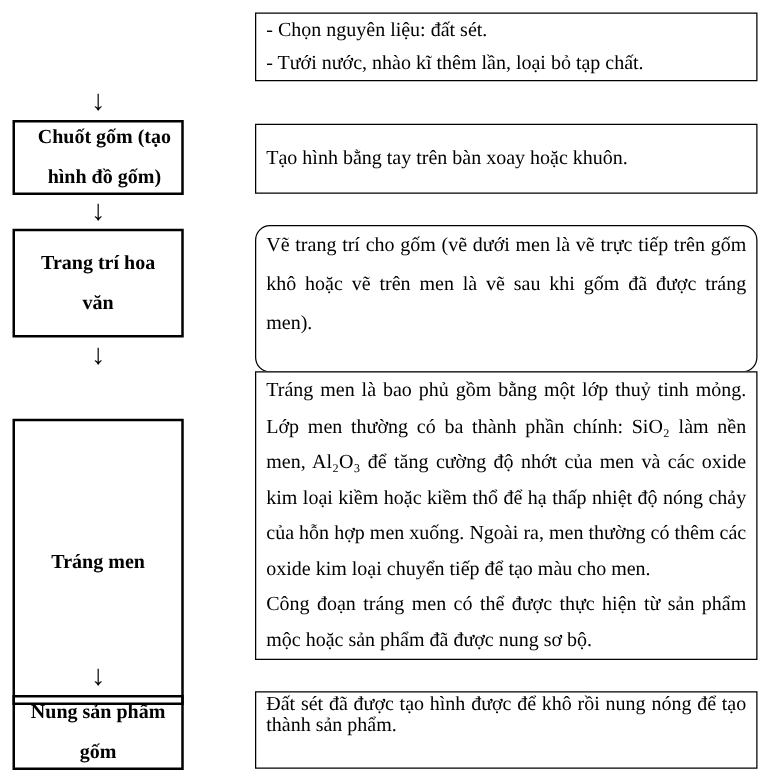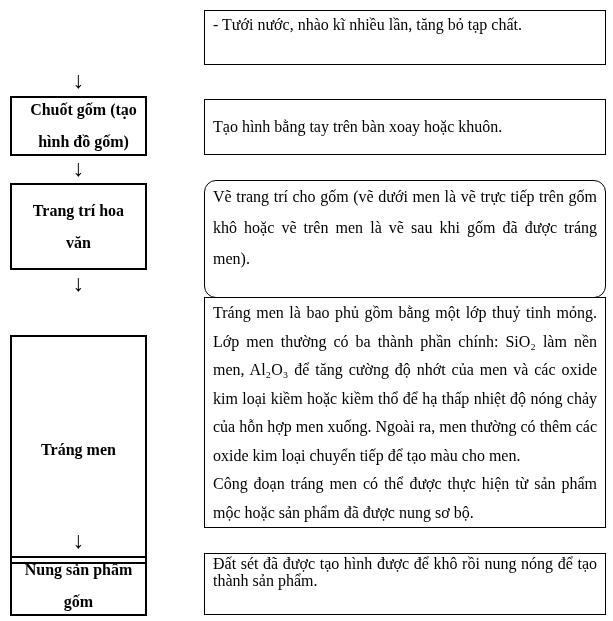--- a/index.html
+++ b/index.html
@@ -67,21 +67,22 @@
   .rbox3 .dpara { line-height: 31px; text-align: justify; }
   .rbox4 p { margin: 0; line-height: 28.5px; text-align: justify; }
   .rbox5 .dpara { line-height: 17px; text-align: justify; }
 </style>
 </head>
 <body>
 
 <div class="canvas">
 
   <div class="rbox rbox1">
-    <div class="dline">- Tưới nước, nhào kĩ nhiều lần, tăng bỏ tạp chất.</div>
+    <div class="dline">- Chọn nguyên liệu: đất sét.</div>
+    <div class="dline">- Tưới nước, nhào kĩ thêm lần, loại bỏ tạp chất.</div>
   </div>
   <div class="arrow arrow1">
     <span>↓</span>
   </div>
 
   <div class="lbox lbox2">
     <span>Chuốt gốm (tạo</span>
     <span>hình đồ gốm)</span>
   </div>
   <div class="rbox rbox2">

